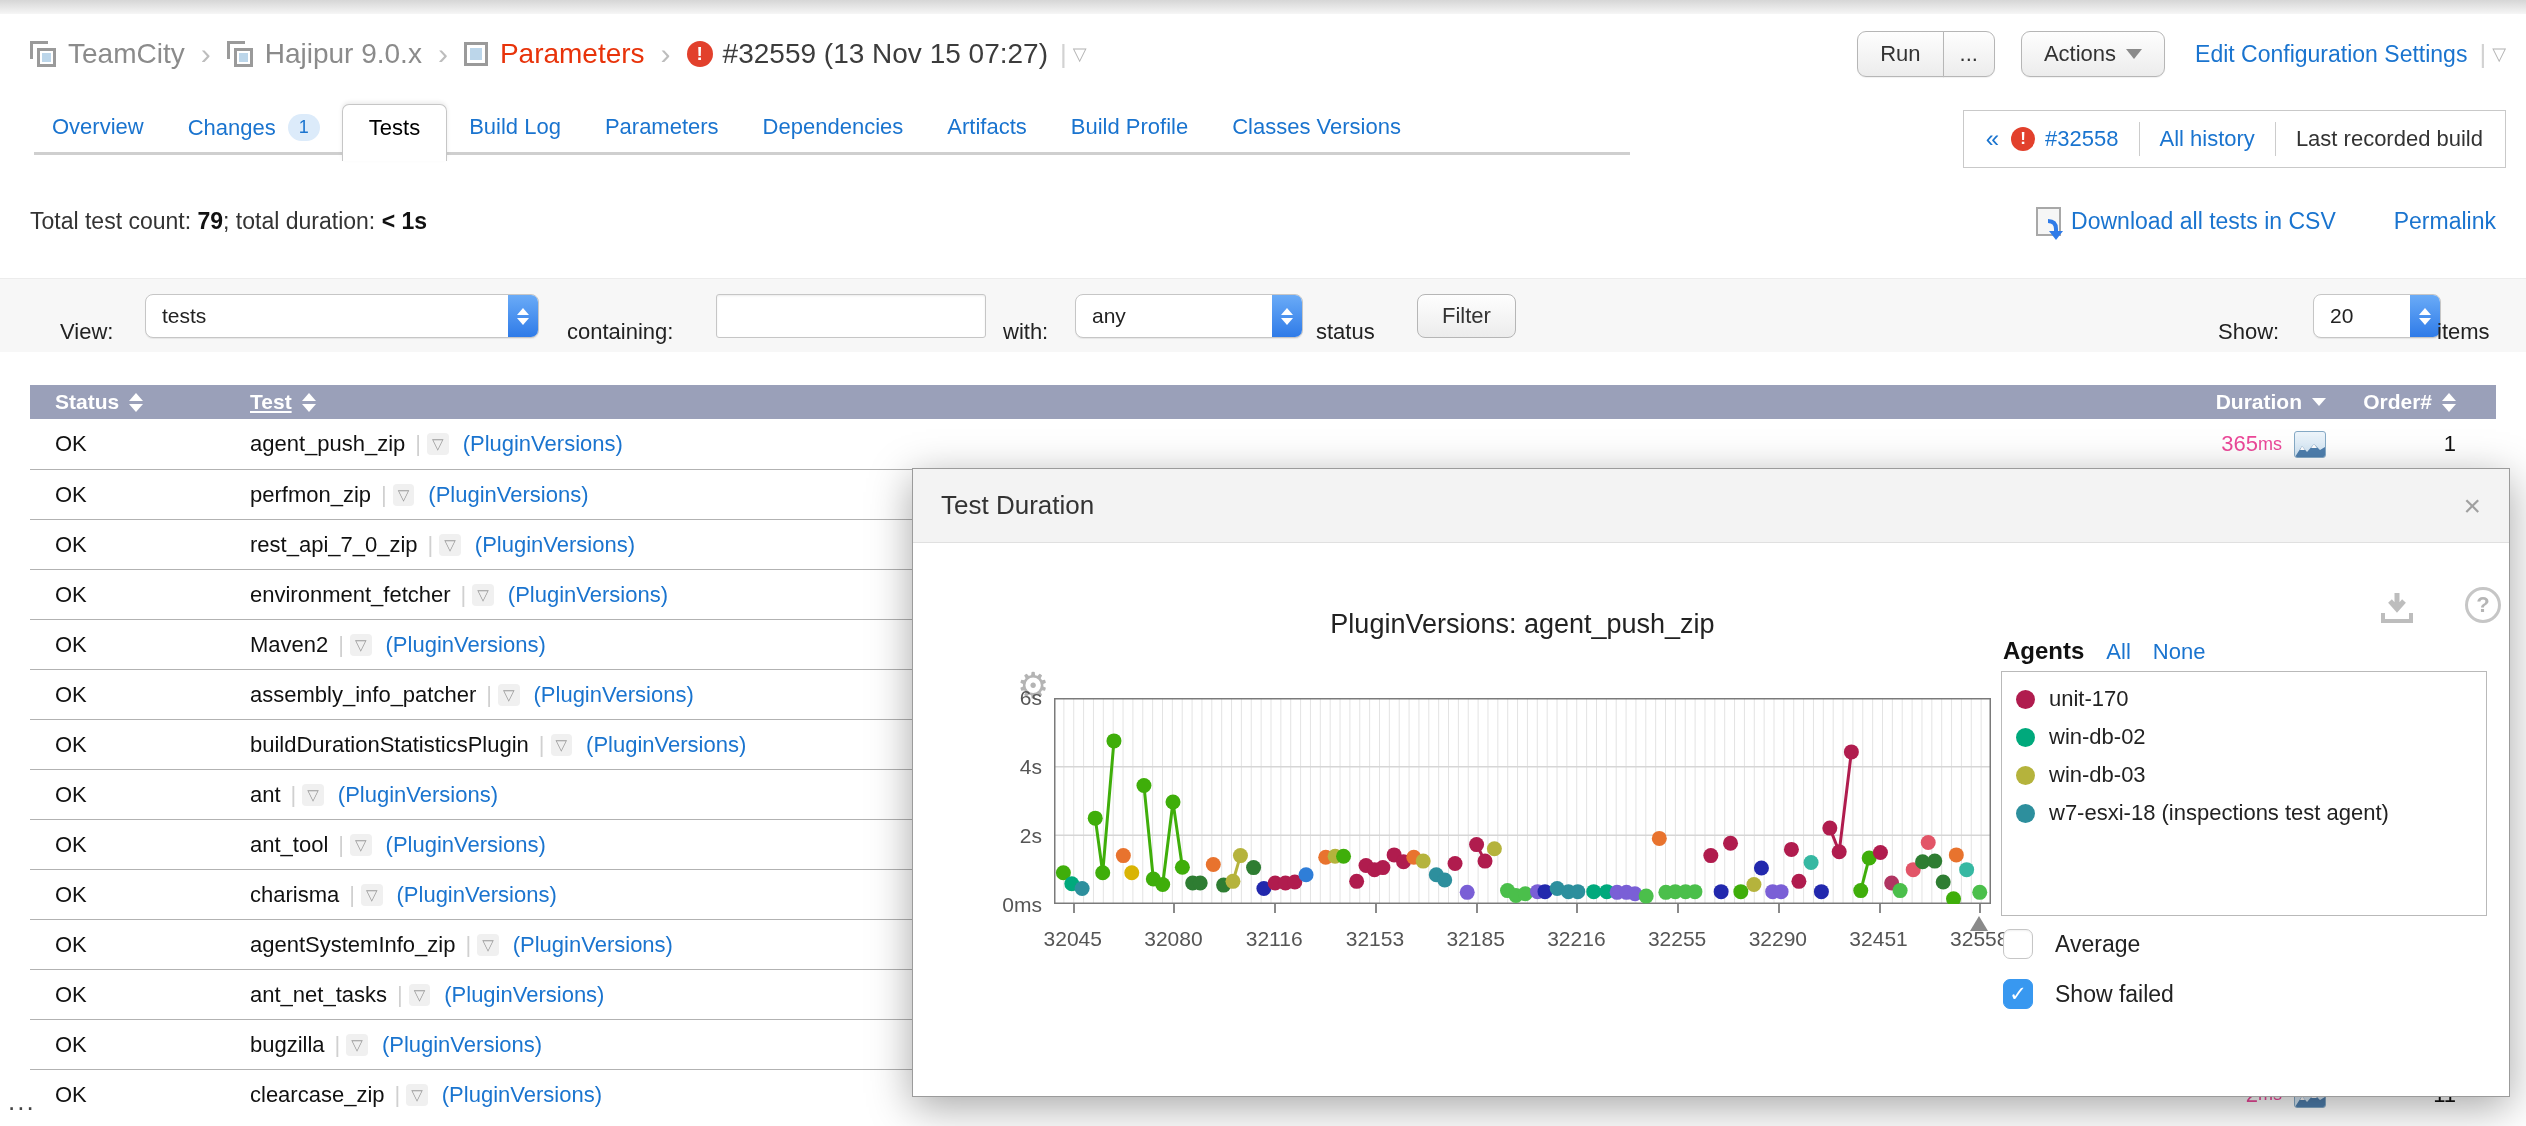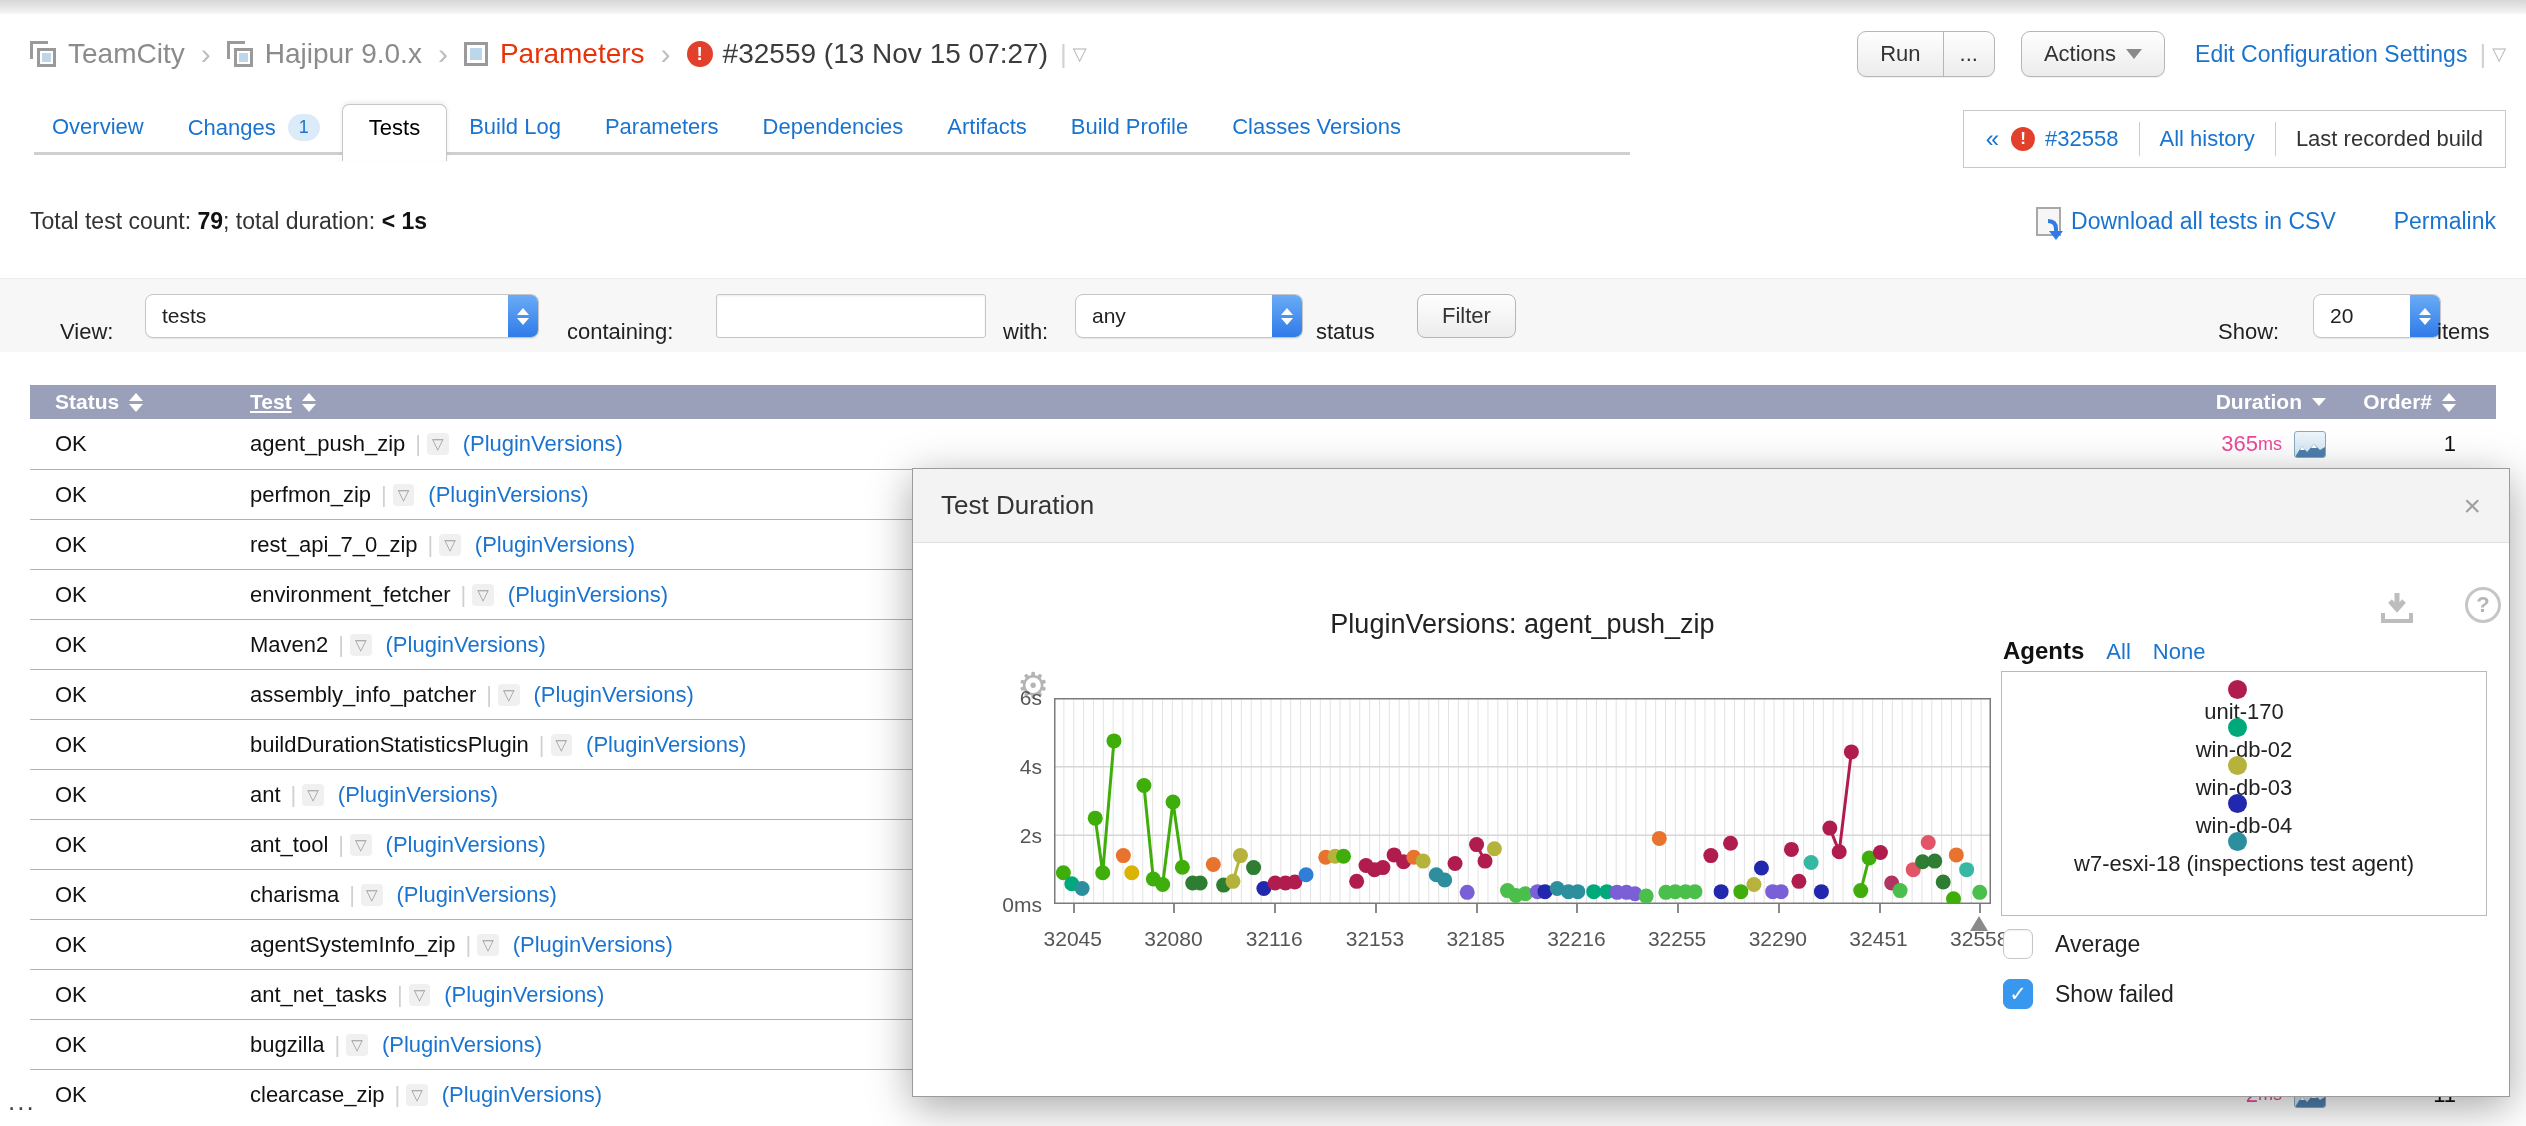--- a/index.html
+++ b/index.html
@@ -170,21 +170,21 @@
   .xtick { position:absolute; width:2px; height:9px; background:#8a8a8a; top:435px; }
   .cur-tri { position:absolute; width:0; height:0; border-left:9px solid transparent;
              border-right:9px solid transparent; border-bottom:15px solid #8a8a8a; top:447px; }
   .lg-head { position:absolute; left:1090px; top:168px; display:flex; align-items:baseline;
              gap:22px; }
   .lg-title { font-size:24px; font-weight:bold; color:#111; }
   .lg-link { font-size:22px; }
   .lg-box { position:absolute; left:1088px; top:202px; width:486px; height:245px;
             border:1px solid #b9b9b9; background:#fff; padding:8px 0; overflow:hidden; }
   .lg-item { display:flex; align-items:center; height:38px; padding:0 14px; font-size:22px;
-             color:#222; white-space:nowrap;flex-direction:column; }
+             color:#222; white-space:nowrap; }
   .lg-dot { width:19px; height:19px; border-radius:50%; margin-right:14px; flex:0 0 auto; }
   .opt-row { position:absolute; left:1090px; display:flex; align-items:center; gap:22px; }
   .opt-avg { top:460px; } .opt-fail { top:510px; }
   .cbx { width:30px; height:30px; border-radius:7px; border:1px solid #c6c6c6; background:#fff;
          display:flex; align-items:center; justify-content:center;
          box-shadow:inset 0 1px 2px rgba(0,0,0,.06); }
   .cbx.checked { background:#3898f0; border-color:#3898f0; color:#fff; font-size:21px;
                  box-shadow:none; }
   .opt-label { font-size:23px; color:#222; }
 </style>
@@ -792,24 +792,20 @@
       </div>
       <div class="lg-item">
         <span class="lg-dot" style="background: rgb(0, 169, 124);"></span>
         <span>win-db-02</span>
       </div>
       <div class="lg-item">
         <span class="lg-dot" style="background: rgb(181, 179, 60);"></span>
         <span>win-db-03</span>
       </div>
       <div class="lg-item">
-        <span class="lg-dot" style="background: rgb(34, 40, 173);"></span>
-        <span>win-db-04</span>
-      </div>
-      <div class="lg-item">
         <span class="lg-dot" style="background: rgb(45, 143, 157);"></span>
         <span>w7-esxi-18 (inspections test agent)</span>
       </div>
     </div>
 
   <div class="opt-row opt-avg">
     <span class="cbx"></span>
     <span class="opt-label">Average</span>
   </div>
   <div class="opt-row opt-fail">

